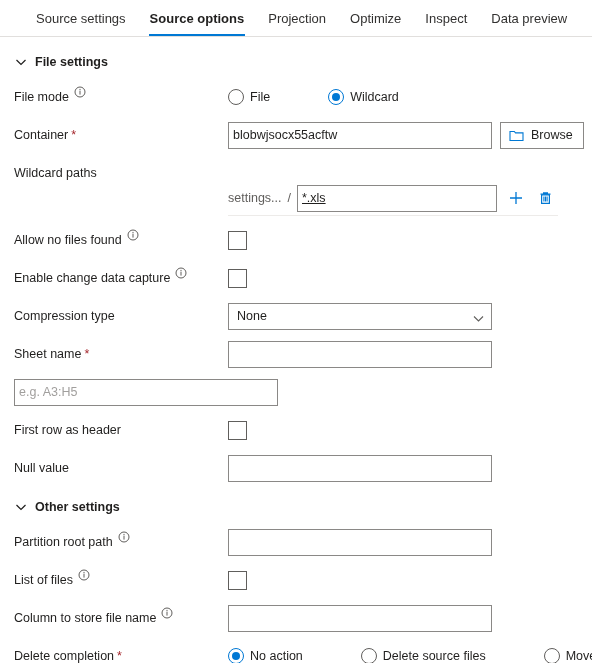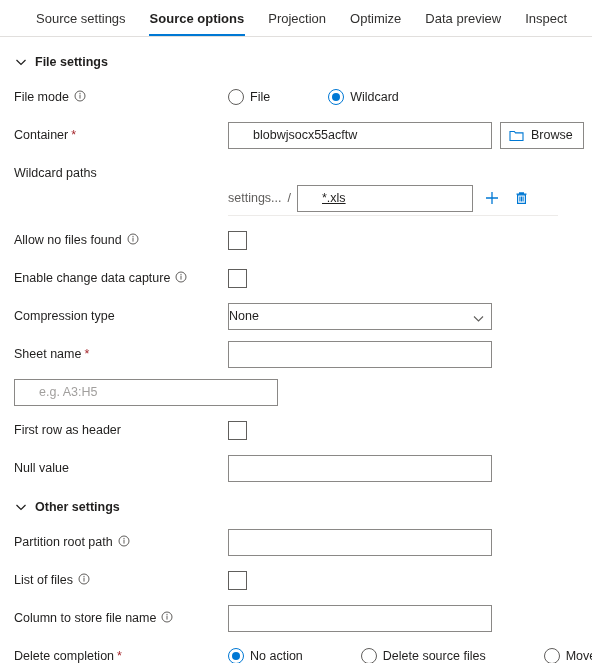--- a/index.html
+++ b/index.html
@@ -84,21 +84,21 @@
     align-items: center;
     min-height: 28px;
     margin-top: 10px;
     padding-left: 14px;
     box-sizing: border-box;
   }
   .row-label {
     width: 214px;
     flex: 0 0 214px;
     display: flex;
-    align-items: flex-end;
+    align-items: flex-start;
     font-size: 12.5px;
     color: #201f1e;
     line-height: 16px;
   }
   .row-label .req {
     color: #a4262c;
     margin-left: 3px;
   }
   .info {
     display: inline-block;
@@ -116,21 +116,21 @@
 
   
   .txt {
     box-sizing: border-box;
     height: 27px;
     border: 1px solid #8a8886;
     background: #ffffff;
     font-family: "Liberation Sans", sans-serif;
     font-size: 12.5px;
     color: #201f1e;
-    padding: 0 24px;
+    padding: 0 4px;
     outline: none;
     border-radius: 0;
   }
   .txt::placeholder { color: #a19f9d; }
   .txt-wide { width: 264px; }
 
   .browse-btn {
     box-sizing: border-box;
     height: 27px;
     margin-left: 8px;
@@ -150,21 +150,21 @@
   .sel-wrap { position: relative; width: 264px; height: 27px; }
   .sel {
     box-sizing: border-box;
     width: 100%;
     height: 27px;
     border: 1px solid #8a8886;
     background: #ffffff;
     font-family: "Liberation Sans", sans-serif;
     font-size: 12.5px;
     color: #201f1e;
-    padding: 0 26px 0 0;
+    padding: 0 26px 0 8px;
     appearance: none;
     -webkit-appearance: none;
     border-radius: 0;
     outline: none;
     cursor: pointer;
   }
   .sel-chev {
     position: absolute;
     right: 8px;
     top: 9px;
@@ -233,21 +233,21 @@
     font-size: 12.5px;
     color: #605e5c;
     margin-right: 6px;
     white-space: nowrap;
   }
   .wc-slash {
     font-size: 12.5px;
     color: #605e5c;
     margin-right: 6px;
   }
-  .wc-input { width: 176px; text-decoration: underline; }
+  .wc-input { width: 200px; text-decoration: underline; }
   .icon-btn {
     width: 22px;
     height: 22px;
     margin-left: 8px;
     display: flex;
     align-items: center;
     justify-content: center;
     cursor: pointer;
     flex: 0 0 auto;
   }
@@ -267,24 +267,24 @@
   <div class="tab active">
       <span>Source options</span>
     </div>
   <div class="tab">
       <span>Projection</span>
     </div>
   <div class="tab">
       <span>Optimize</span>
     </div>
   <div class="tab">
+      <span>Inspect</span>
+    </div>
+  <div class="tab">
       <span>Data preview</span>
-    </div>
-  <div class="tab">
-      <span>Inspect</span>
     </div>
 </div>
 
 <div class="form">
 
   <div class="section-header">
     <span class="chev">
       <svg width="14" height="14" viewBox="0 0 14 14">
           <path d="M2.5 5 L7 9.5 L11.5 5" fill="none" stroke="#201f1e" stroke-width="1.2"></path>
         </svg>

